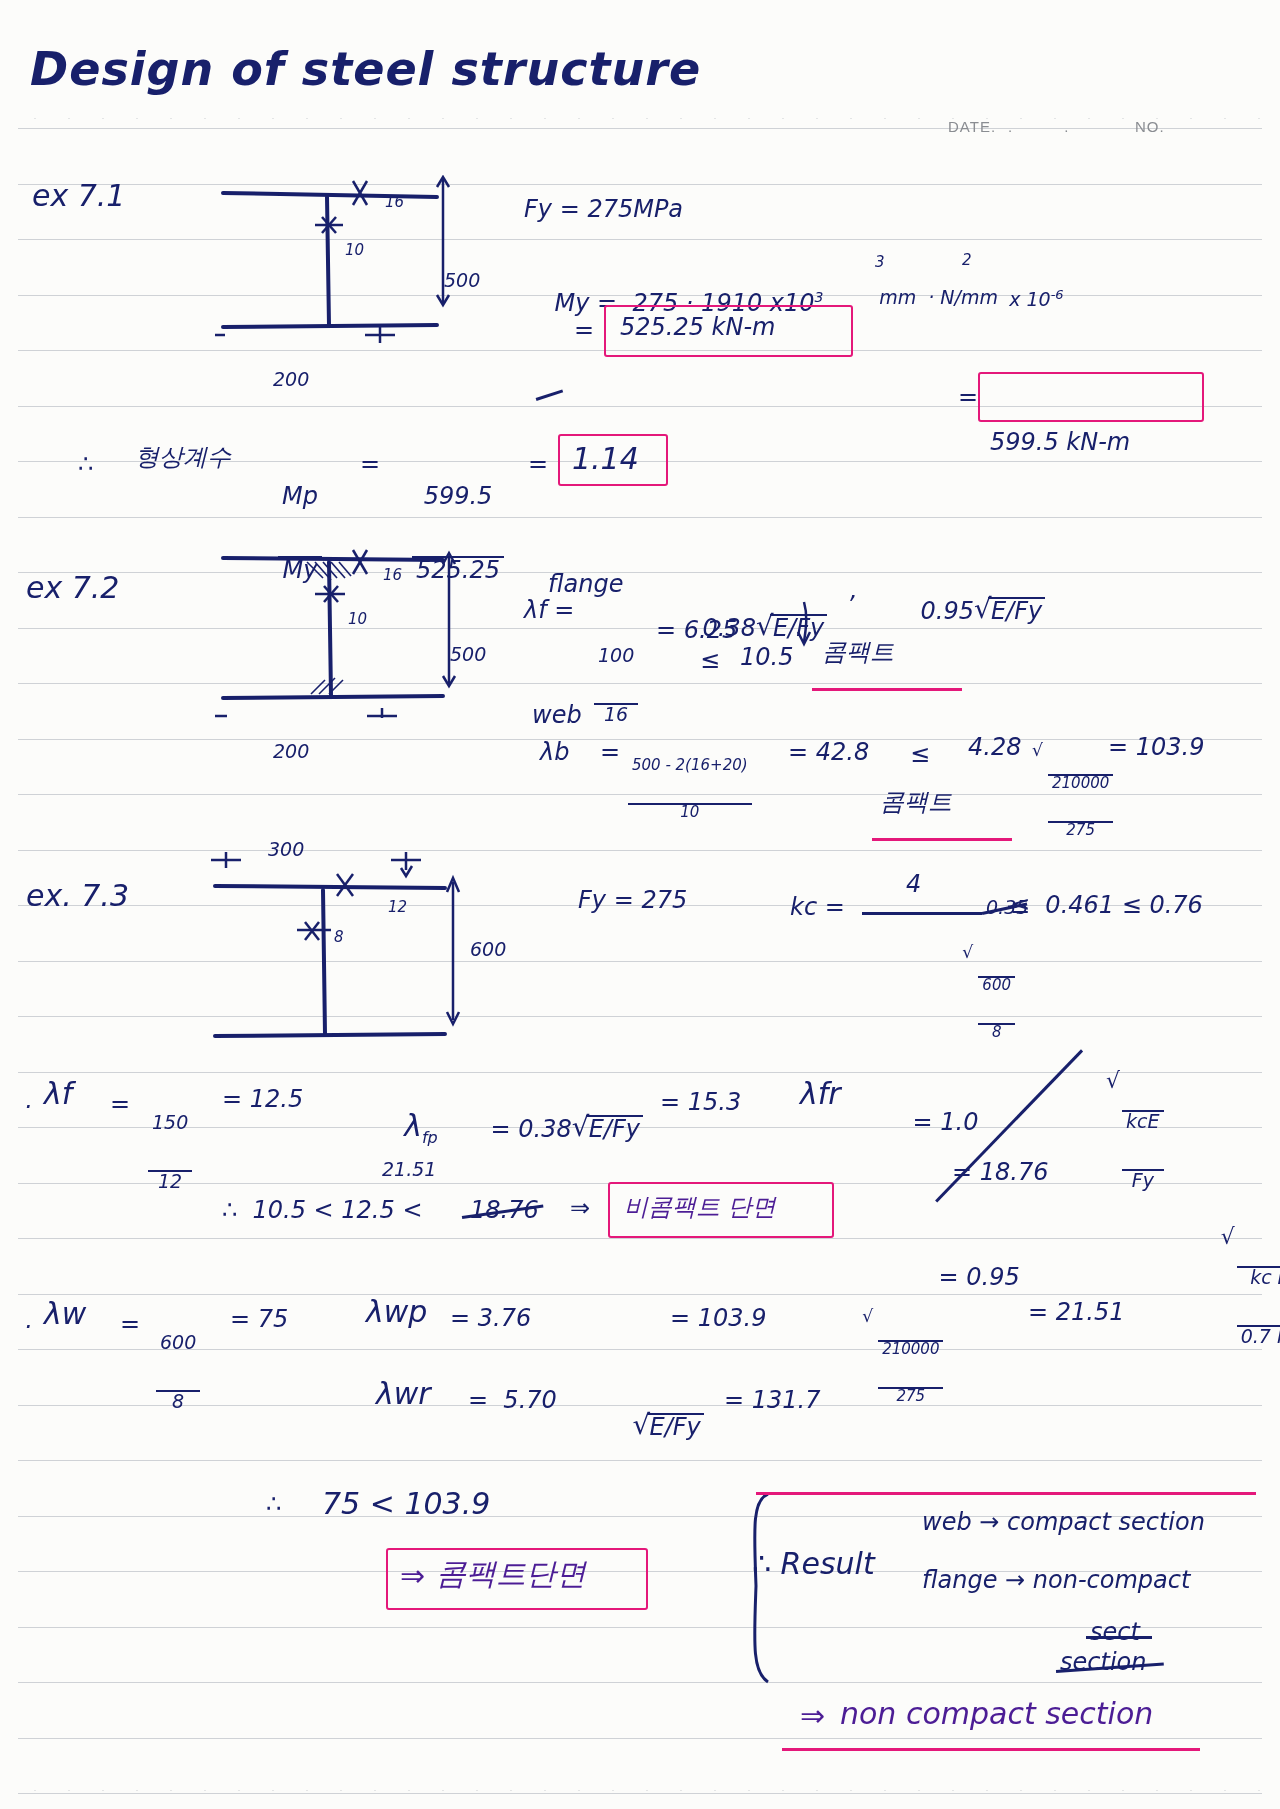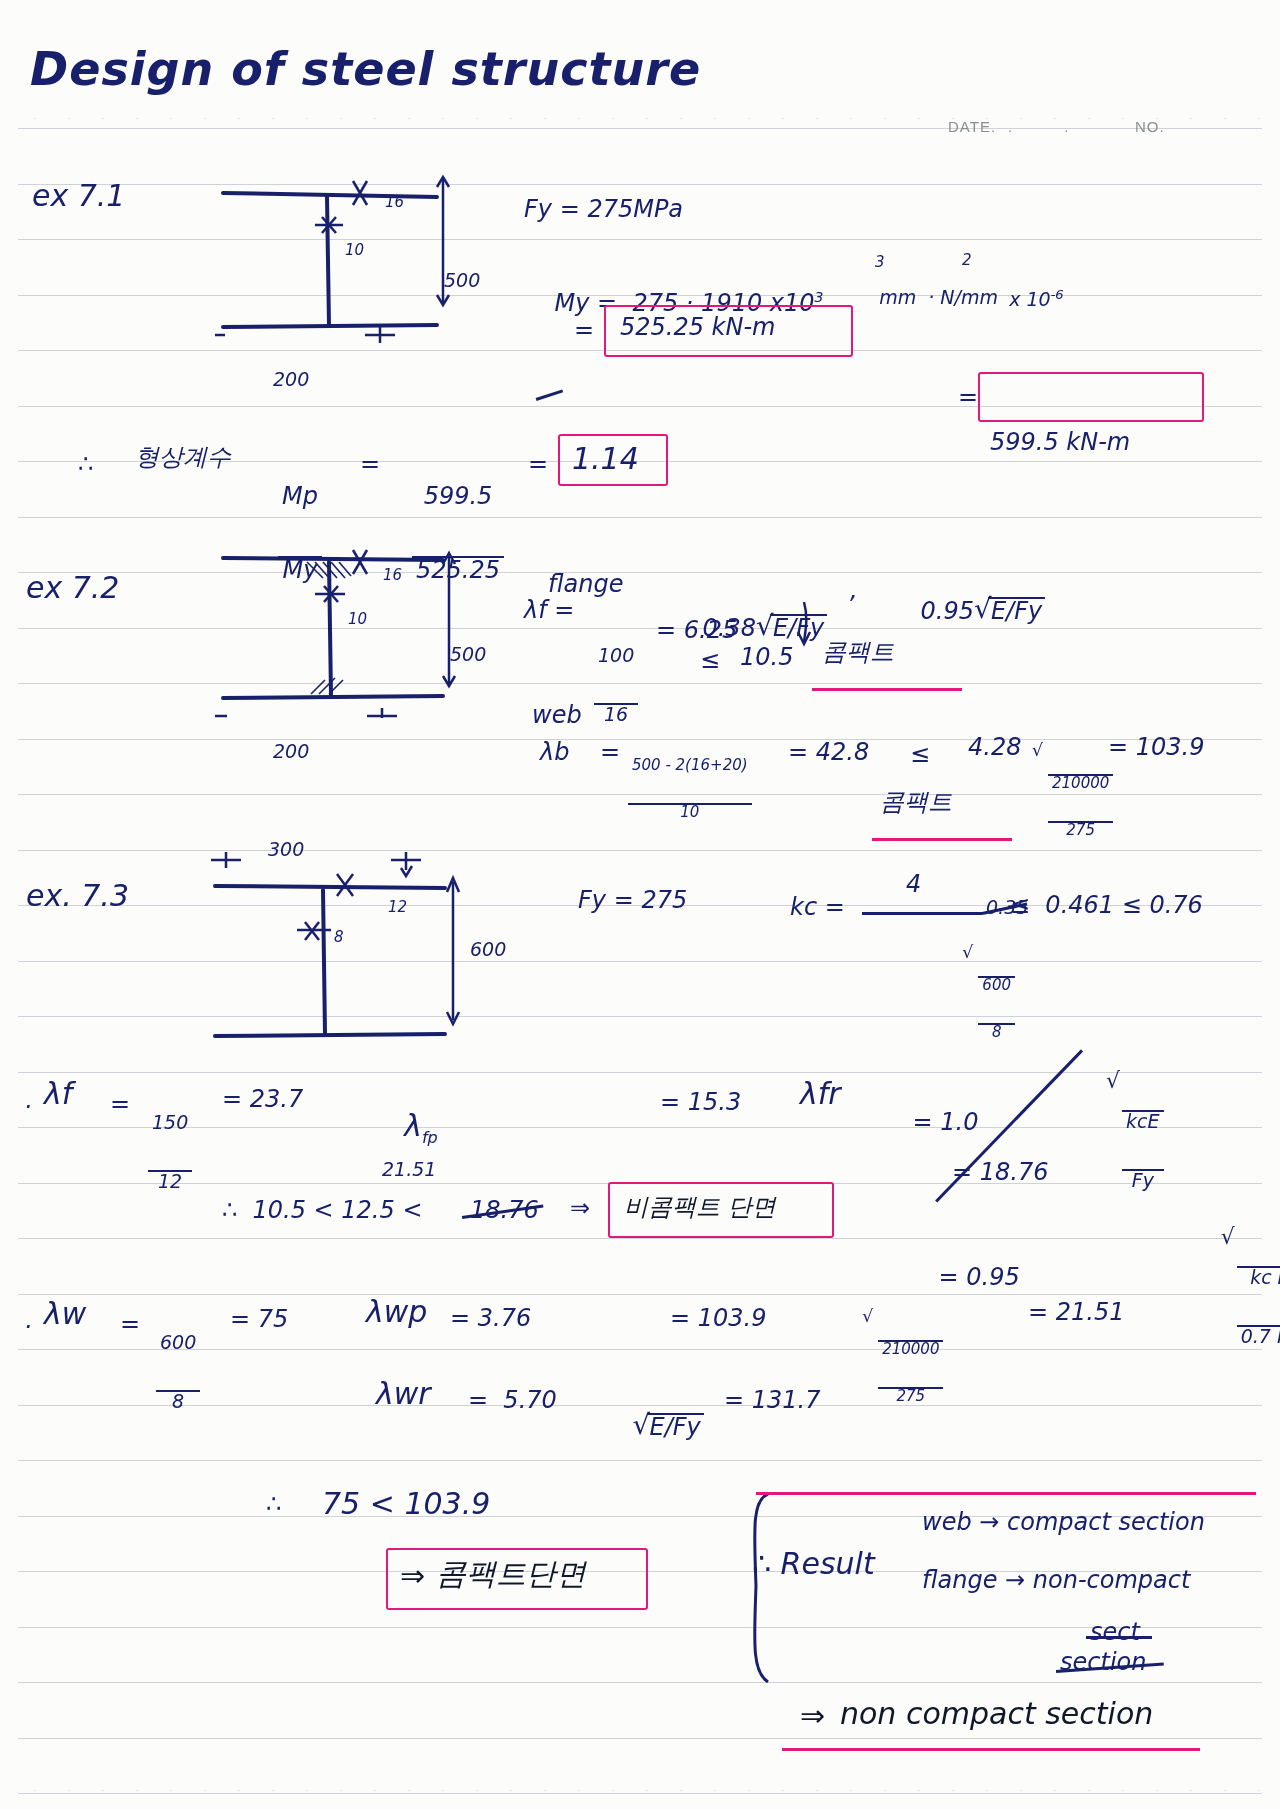--- a/index.html
+++ b/index.html
@@ -9,21 +9,21 @@
   
   #paper{position:absolute;inset:0;background:#fcfcfa;}
   .rule{position:absolute;left:18px;right:18px;height:1px;background:#cfd2d6;}
   .dotrow{position:absolute;left:18px;right:18px;height:1px;
           background-image:radial-gradient(circle, #c3c6ca 1px, transparent 1.2px);
           background-size:34px 3px;background-repeat:repeat-x;}
 
   
   .hw{position:absolute;color:#18206b;font-family:"DejaVu Sans", sans-serif;
       font-style:italic;white-space:pre;line-height:1.05;}
-  .hw.red{color:#0f172a;}
+  .hw.red{color:#4c1d95;}
 
   .title{font-size:46px;letter-spacing:1px;font-weight:600;}
   .big{font-size:30px;}
   .med{font-size:24px;}
   .sm{font-size:19px;}
   .xs{font-size:15px;}
 
   .datebar{position:absolute;color:#8a8d92;font-style:normal;
            font-family:"Liberation Sans", sans-serif;font-size:15px;letter-spacing:1px;}
 
@@ -286,24 +286,27 @@
   <div class="hw med" style="left:1010px;top:893px;">≤  0.461 ≤ 0.76</div>
 
   
   <div class="hw med" style="left:24px;top:1095px;">·</div>
   <div class="hw big" style="left:44px;top:1078px;">λf</div>
   <div class="hw med" style="left:110px;top:1092px;">=</div>
   <div class="hw sm frac" style="left:148px;top:1075px;">
     <span class="num">150</span>
     <span class="den">12</span>
   </div>
-  <div class="hw med" style="left:222px;top:1087px;">= 23.7</div>
+  <div class="hw med" style="left:222px;top:1087px;">= 12.5</div>
 
   <div class="hw big" style="left:366px;top:1078px;">
     <span>λ</span><sub style="font-size:16px;">fp</sub>
+  </div>
+  <div class="hw med" style="left:460px;top:1090px;">
+    <span>= 0.38</span><span class="rad"><span>E/Fy</span></span>
   </div>
   <div class="hw med" style="left:660px;top:1090px;">= 15.3</div>
 
   <div class="hw big" style="left:800px;top:1078px;">λfr</div>
   <div class="hw med" style="left:882px;top:1085px;">
     <span>= 1.0</span>
   </div>
   <div class="hw sm frac rad" style="left:962px;top:1072px;padding-left:16px;">
     <span class="num">kcE</span>
     <span class="den">Fy</span>

